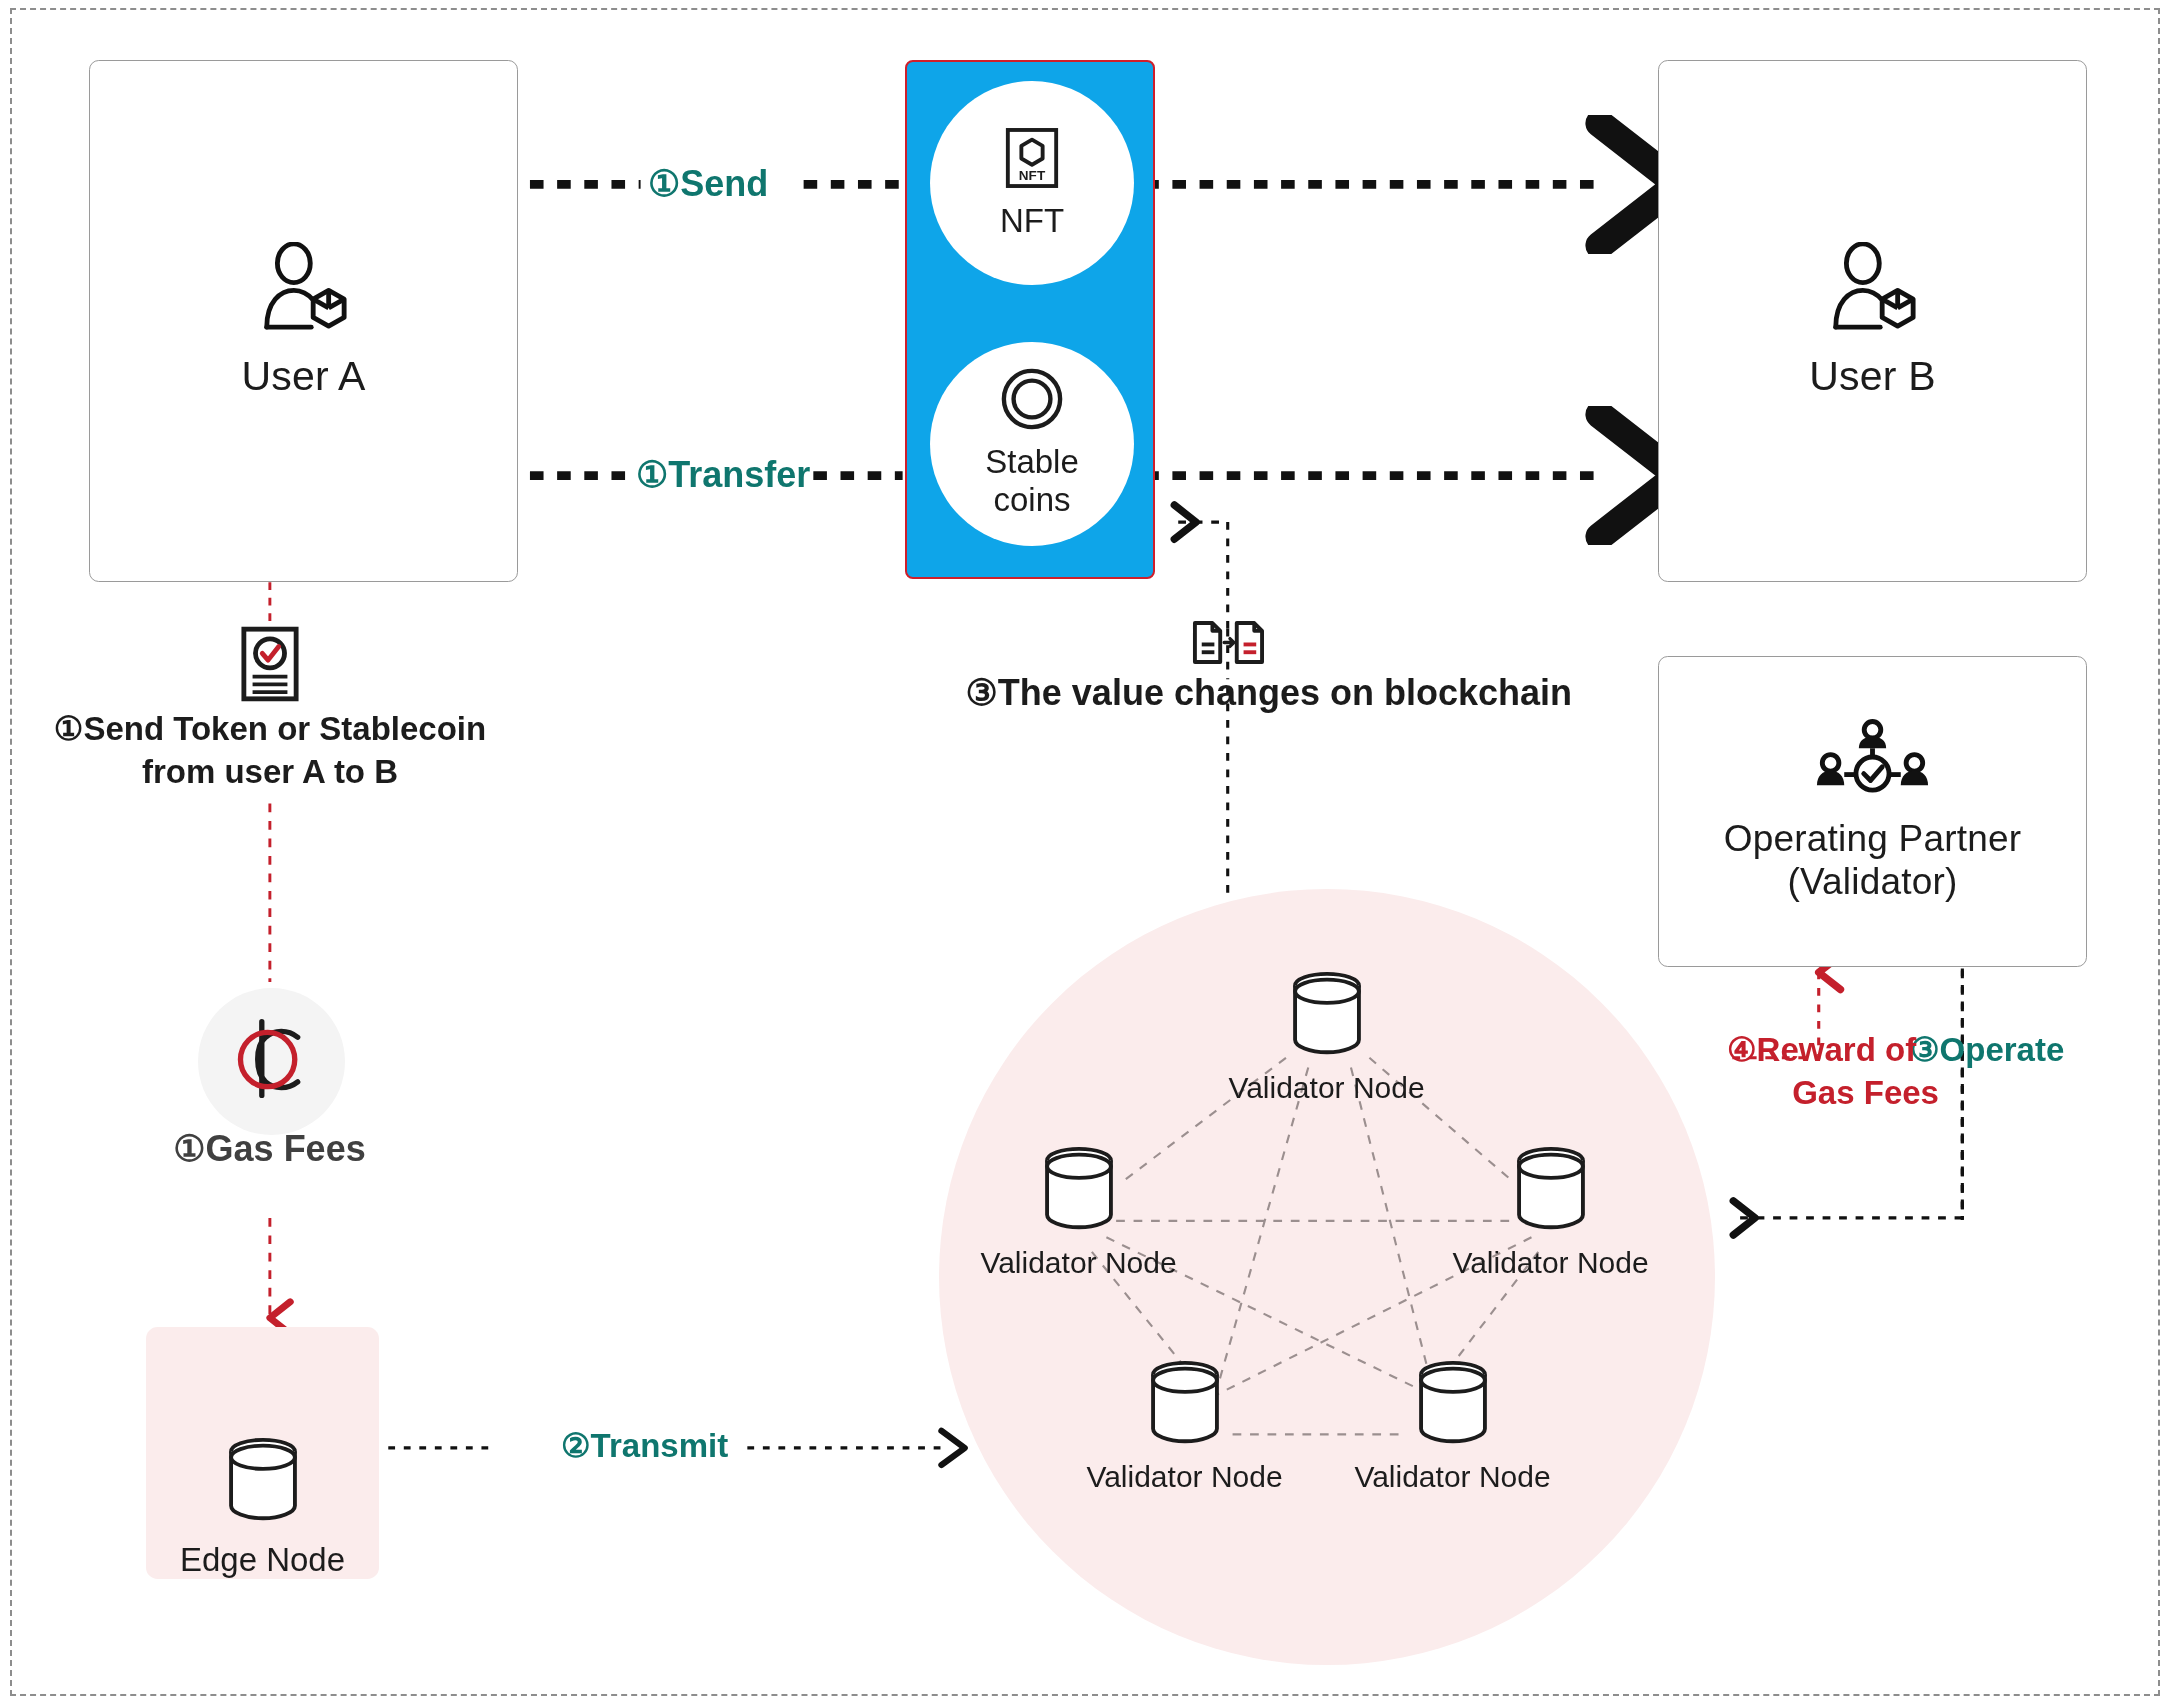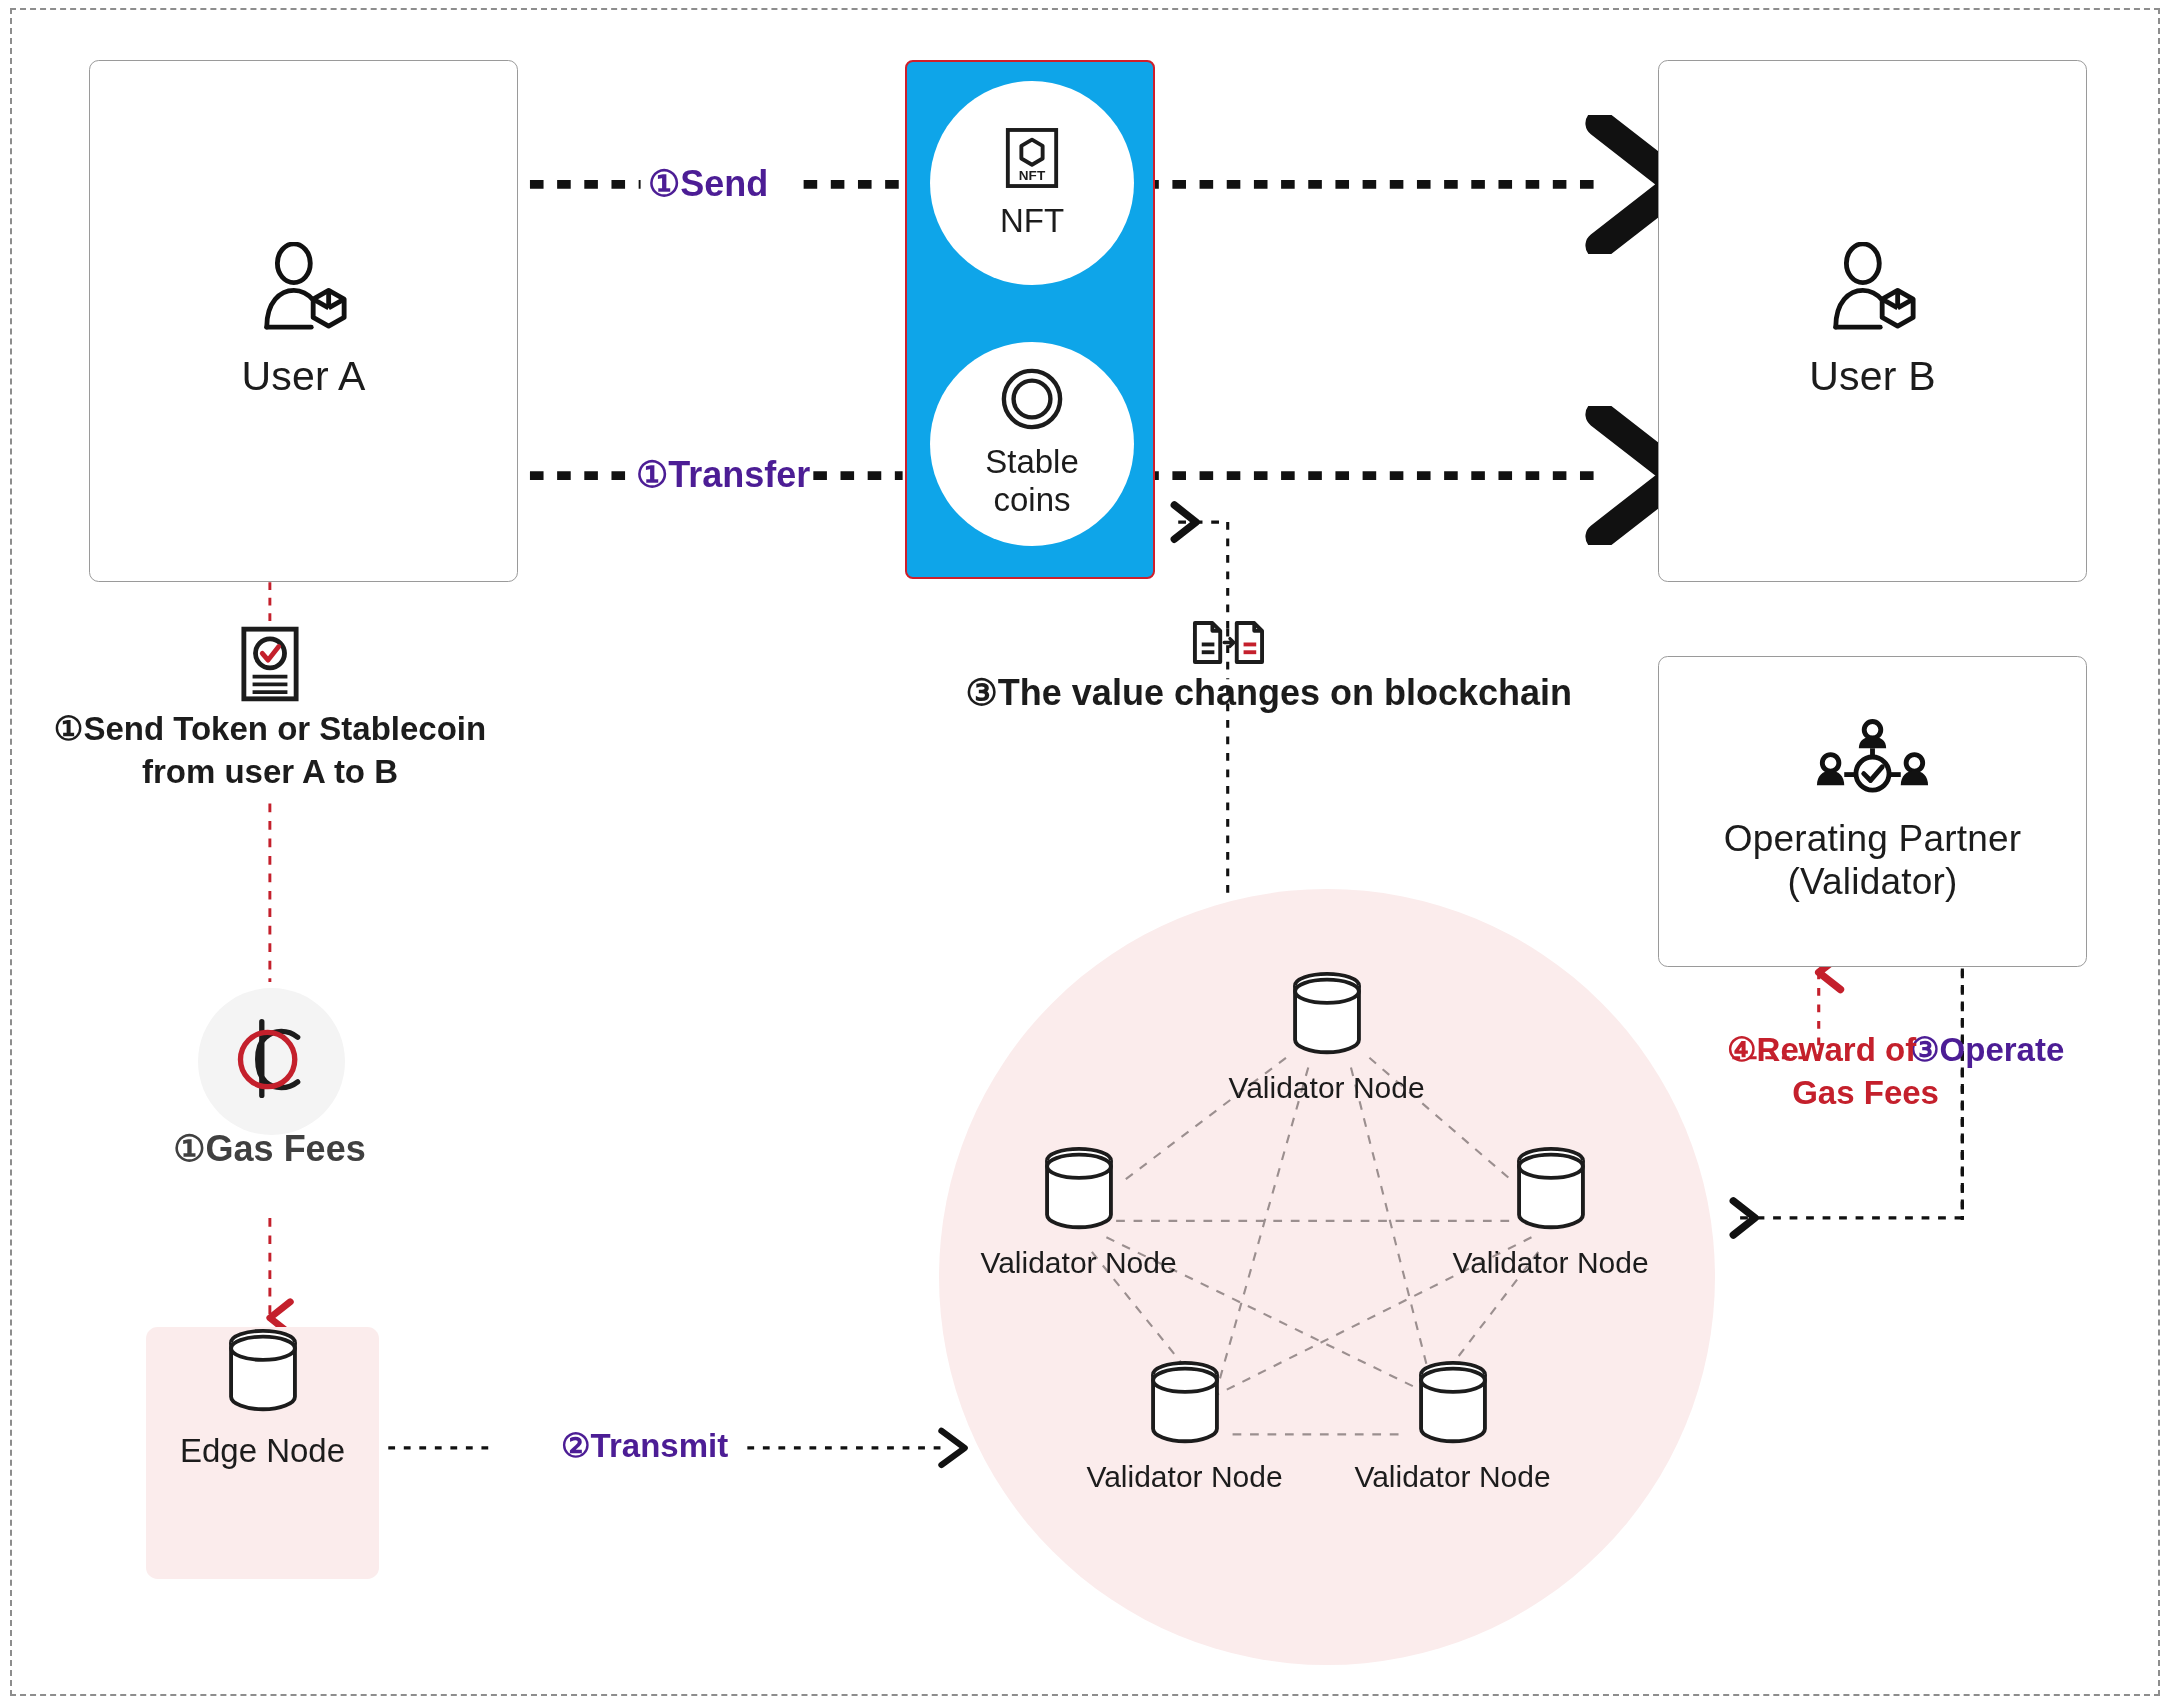--- a/index.html
+++ b/index.html
@@ -89,21 +89,21 @@
   #asset-stable{ top:270px; height:223px; }
 
   
   #edge-node-card{
     position:absolute;
     left:146px; top:1327px;
     width:233px; height:252px;
     background:#fbecec;
     border-radius:11.6px;
     display:flex;flex-direction:column;
-    align-items:center;justify-content:flex-start;
+    align-items:center;justify-content:flex-end;
   }
   #edge-node-card .node-label{
     font-size:33px;color:#1c1c1c;margin-top:11.6px;
   }
 
   
   #validator-blob{
     position:absolute;
     left:939px; top:889px;
     width:776px; height:776px;
@@ -118,21 +118,21 @@
   }
   .vnode .node-label{
     font-size:30px;color:#1c1c1c;margin-top:7.8px;white-space:nowrap;
   }
 
   
   .flow-label{
     position:absolute;
     font-size:36px;
     font-weight:bold;
-    color:#4c1d95;
+    color:#0f766e;
     white-space:nowrap;
     line-height:1.3;
   }
   .flow-label.red{ color:#c4202c; }
   .flow-label.center{ text-align:center; }
   .blk{
     position:absolute;
     font-size:33px;
     font-weight:bold;
     color:#1c1c1c;

